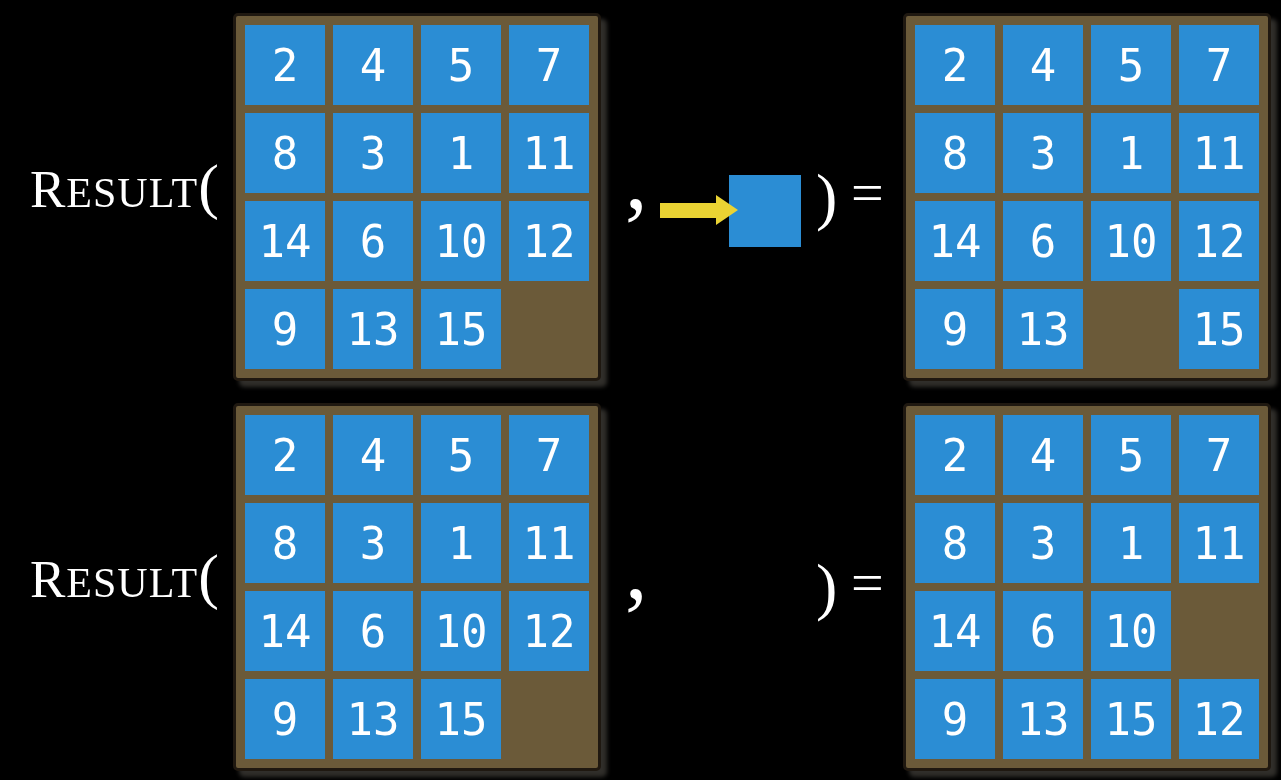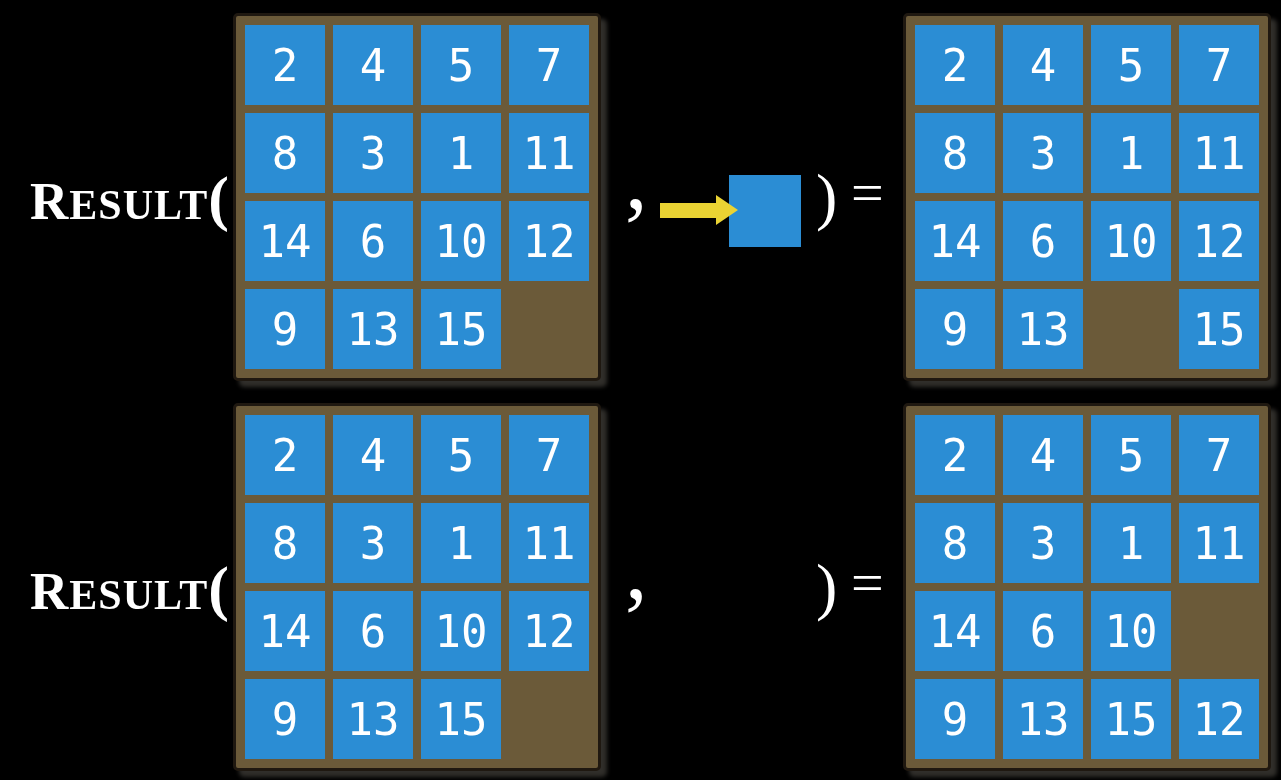--- a/index.html
+++ b/index.html
@@ -9,23 +9,23 @@
     background:var(--background,#000);
     overflow:hidden;
     font-family:"Liberation Serif",serif;
   }
   .row{position:absolute;left:0;width:1281px;height:390px;}
   .row-1{top:0;}
   .row-2{top:390px;}
 
   
   .fn-label{
-    position:absolute;left:30px;top:175px;
+    position:absolute;left:30px;top:163px;
     color:var(--text,#fff);
-    line-height:1;white-space:nowrap;font-weight:bold;
+    line-height:1;white-space:nowrap;
   }
   .fn-initial{font-size:53px;letter-spacing:1px;}
   .fn-rest{font-size:42px;letter-spacing:1px;}
   .open-paren{font-size:62px;line-height:0;vertical-align:baseline;}
 
   
   .frame{
     position:absolute;top:13px;
     box-sizing:border-box;
     width:368px;height:368px;

